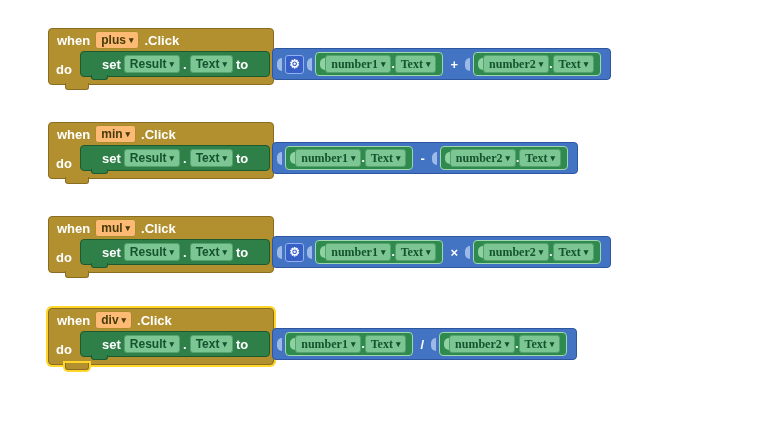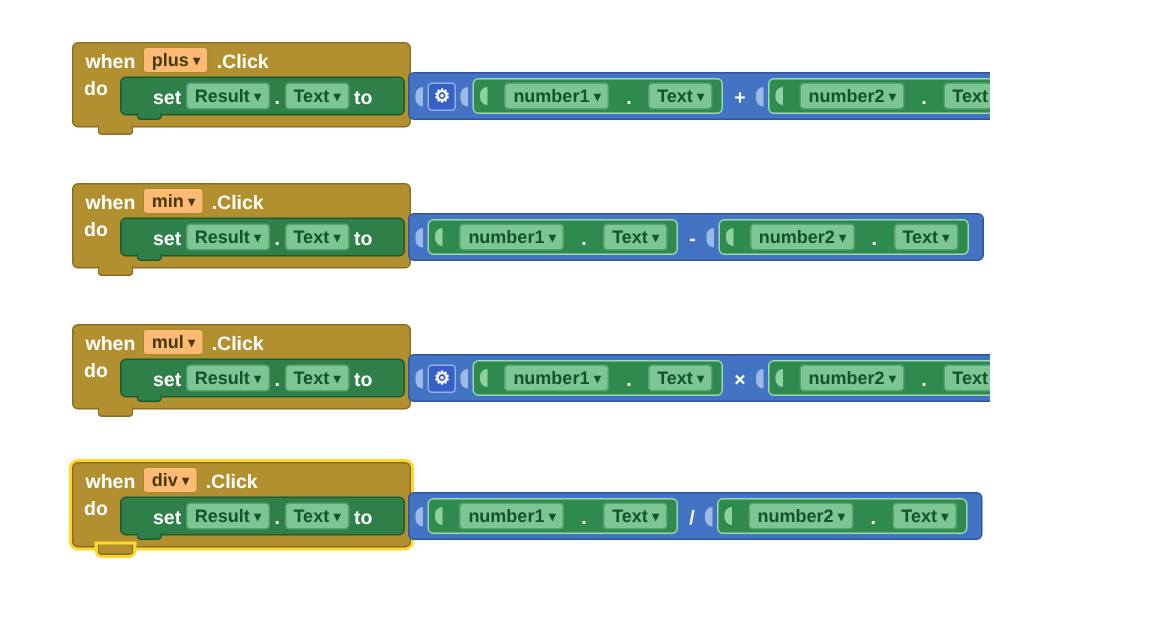--- a/index.html
+++ b/index.html
@@ -14,21 +14,21 @@
     position:relative;background:#b2902f;border:1px solid #8a6d20;border-radius:4px;
     color:#fff;padding:0 3px 7px 0;
   }
   .event-block::after{ 
     content:"";position:absolute;bottom:-6px;left:16px;width:22px;height:6px;
     background:#b2902f;border:1px solid #8a6d20;border-top:none;border-radius:0 0 3px 3px;
   }
   .event-block.selected{box-shadow:0 0 0 2px #ffd629;}
   .event-block.selected::after{box-shadow:0 0 0 2px #ffd629;}
   .event-header{display:flex;align-items:center;gap:5px;height:16px;padding:3px 9px 3px 8px;}
-  .event-body{display:flex;align-items:flex-start;padding-left:5px;}
+  .event-body{display:flex;align-items:flex-end;padding-left:5px;}
   .do-label{width:24px;padding-left:2px;}
 
   
   .set-block{
     position:relative;background:#2e8048;border:1px solid #1d5a30;border-radius:4px;
     display:flex;align-items:center;gap:3px;padding:3px 21px;color:#fff;
   }
   .set-block::after{ 
     content:"";position:absolute;bottom:-4px;left:10px;width:15px;height:4px;
     background:#2e8048;border:1px solid #1d5a30;border-top:none;border-radius:0 0 3px 3px;
@@ -52,22 +52,22 @@
   .plug{width:5px;height:13px;border-radius:6px 0 0 6px;background:#9db9e8;flex:0 0 auto;}
   .gear{
     width:17px;height:17px;display:flex;align-items:center;justify-content:center;
     background:#3760c6;border:1px solid #93b0f0;border-radius:3px;color:#fff;
     font-size:12px;cursor:pointer;flex:0 0 auto;
   }
   .op{margin:0 4px;}
 
   
   .getter{
-    display:flex;align-items:center;gap:11px;background:#2f8a4e;border:1px solid #9fd8b0;
-    border-radius:4px;padding:2px 6px 2px 4px;color:#fff;
+    display:flex;align-items:center;gap:0;background:#2f8a4e;border:1px solid #9fd8b0;
+    border-radius:4px;padding:2px 6px 2px 4px;color:#fff;font-family:Liberation Serif, serif;
   }
   .getter .plug{background:#8fd2a2;height:12px;}
 </style>
 </head>
 <body>
 
 <div class="canvas">
 
   <div class="block-row" style="left:48px;top:28px">
     <div class="event-block">

